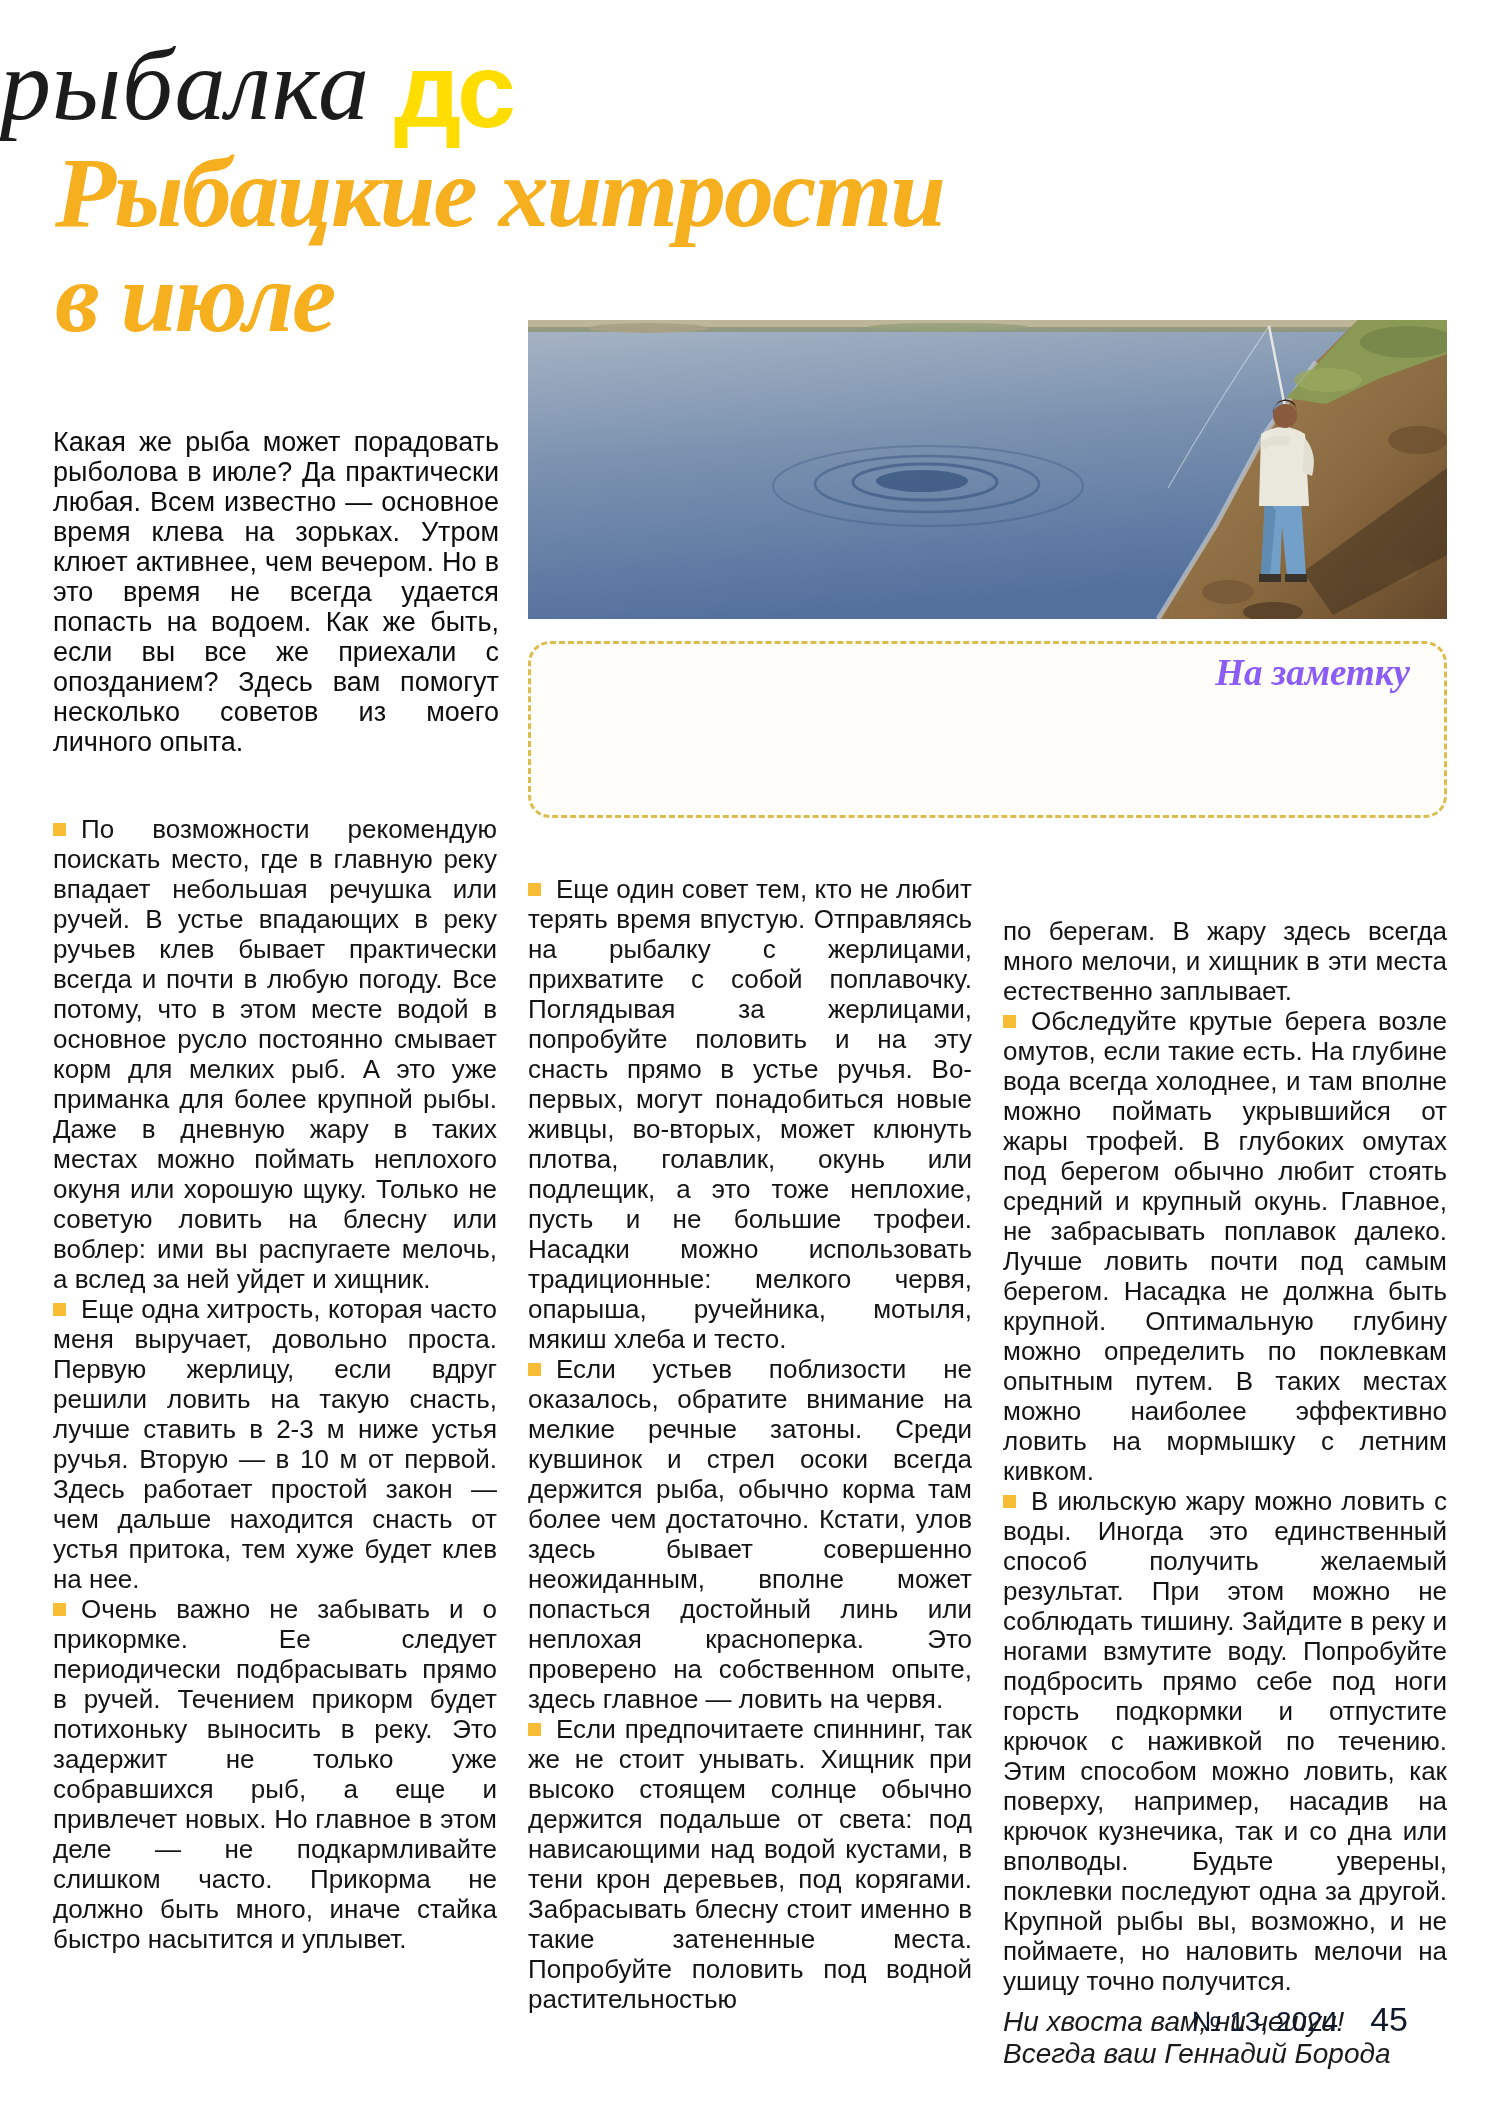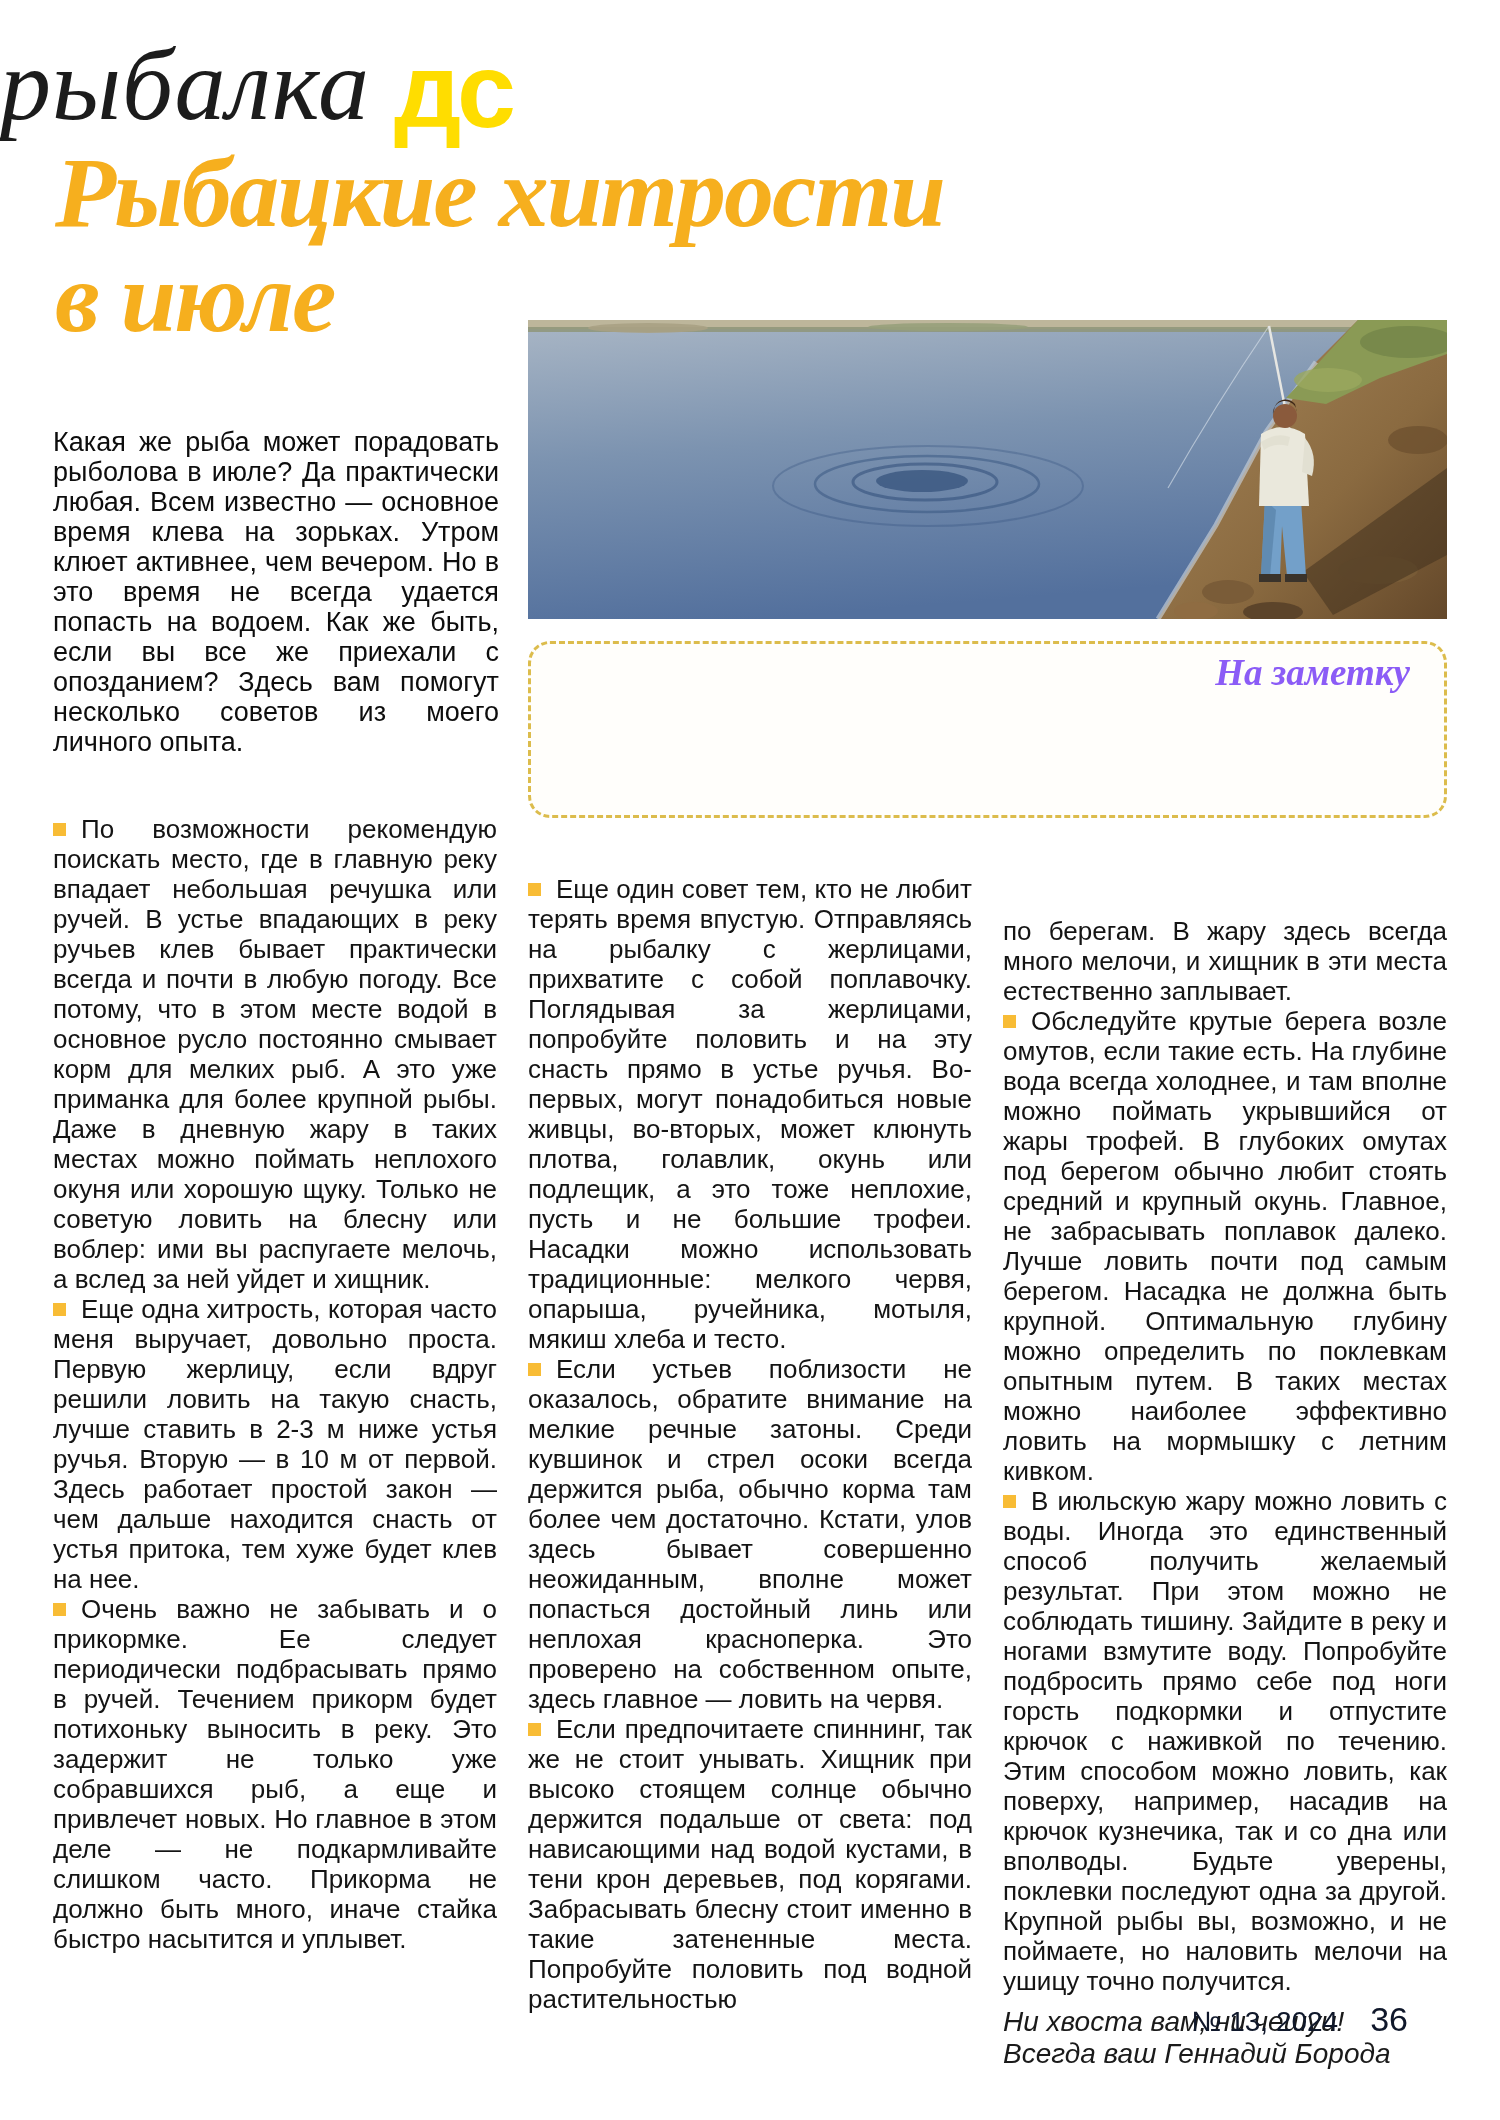--- a/index.html
+++ b/index.html
@@ -144,16 +144,16 @@
     <p><span class="bullet"></span><span>Обследуйте крутые берега возле омутов, если такие есть. На глубине вода всегда холоднее, и там вполне можно поймать укрывшийся от жары трофей. В глубоких омутах под берегом обычно любит стоять средний и крупный окунь. Главное, не забрасывать поплавок далеко. Лучше ловить почти под самым берегом. Насадка не должна быть крупной. Оптимальную глубину можно определить по поклевкам опытным путем. В таких местах можно наиболее эффективно ловить на мормышку с летним кивком.</span></p>
     <p><span class="bullet"></span><span>В июльскую жару можно ловить с воды. Иногда это единственный способ получить желаемый результат. При этом можно не соблюдать тишину. Зайдите в реку и ногами взмутите воду. Попробуйте подбросить прямо себе под ноги горсть подкормки и отпустите крючок с наживкой по течению. Этим способом можно ловить, как поверху, например, насадив на крючок кузнечика, так и со дна или вполводы. Будьте уверены, поклевки последуют одна за другой. Крупной рыбы вы, возможно, и не поймаете, но наловить мелочи на ушицу точно получится.</span></p>
     <div class="signature">
       <div>Ни хвоста вам, ни чешуи!</div>
       <div>Всегда ваш Геннадий Борода</div>
     </div>
   </div>
 
   <div class="footer">
     <span class="issue">№ 13, 2024</span>
-    <span class="pageno">36</span>
+    <span class="pageno">45</span>
   </div>
 
 </div>
 
 </body></html>

